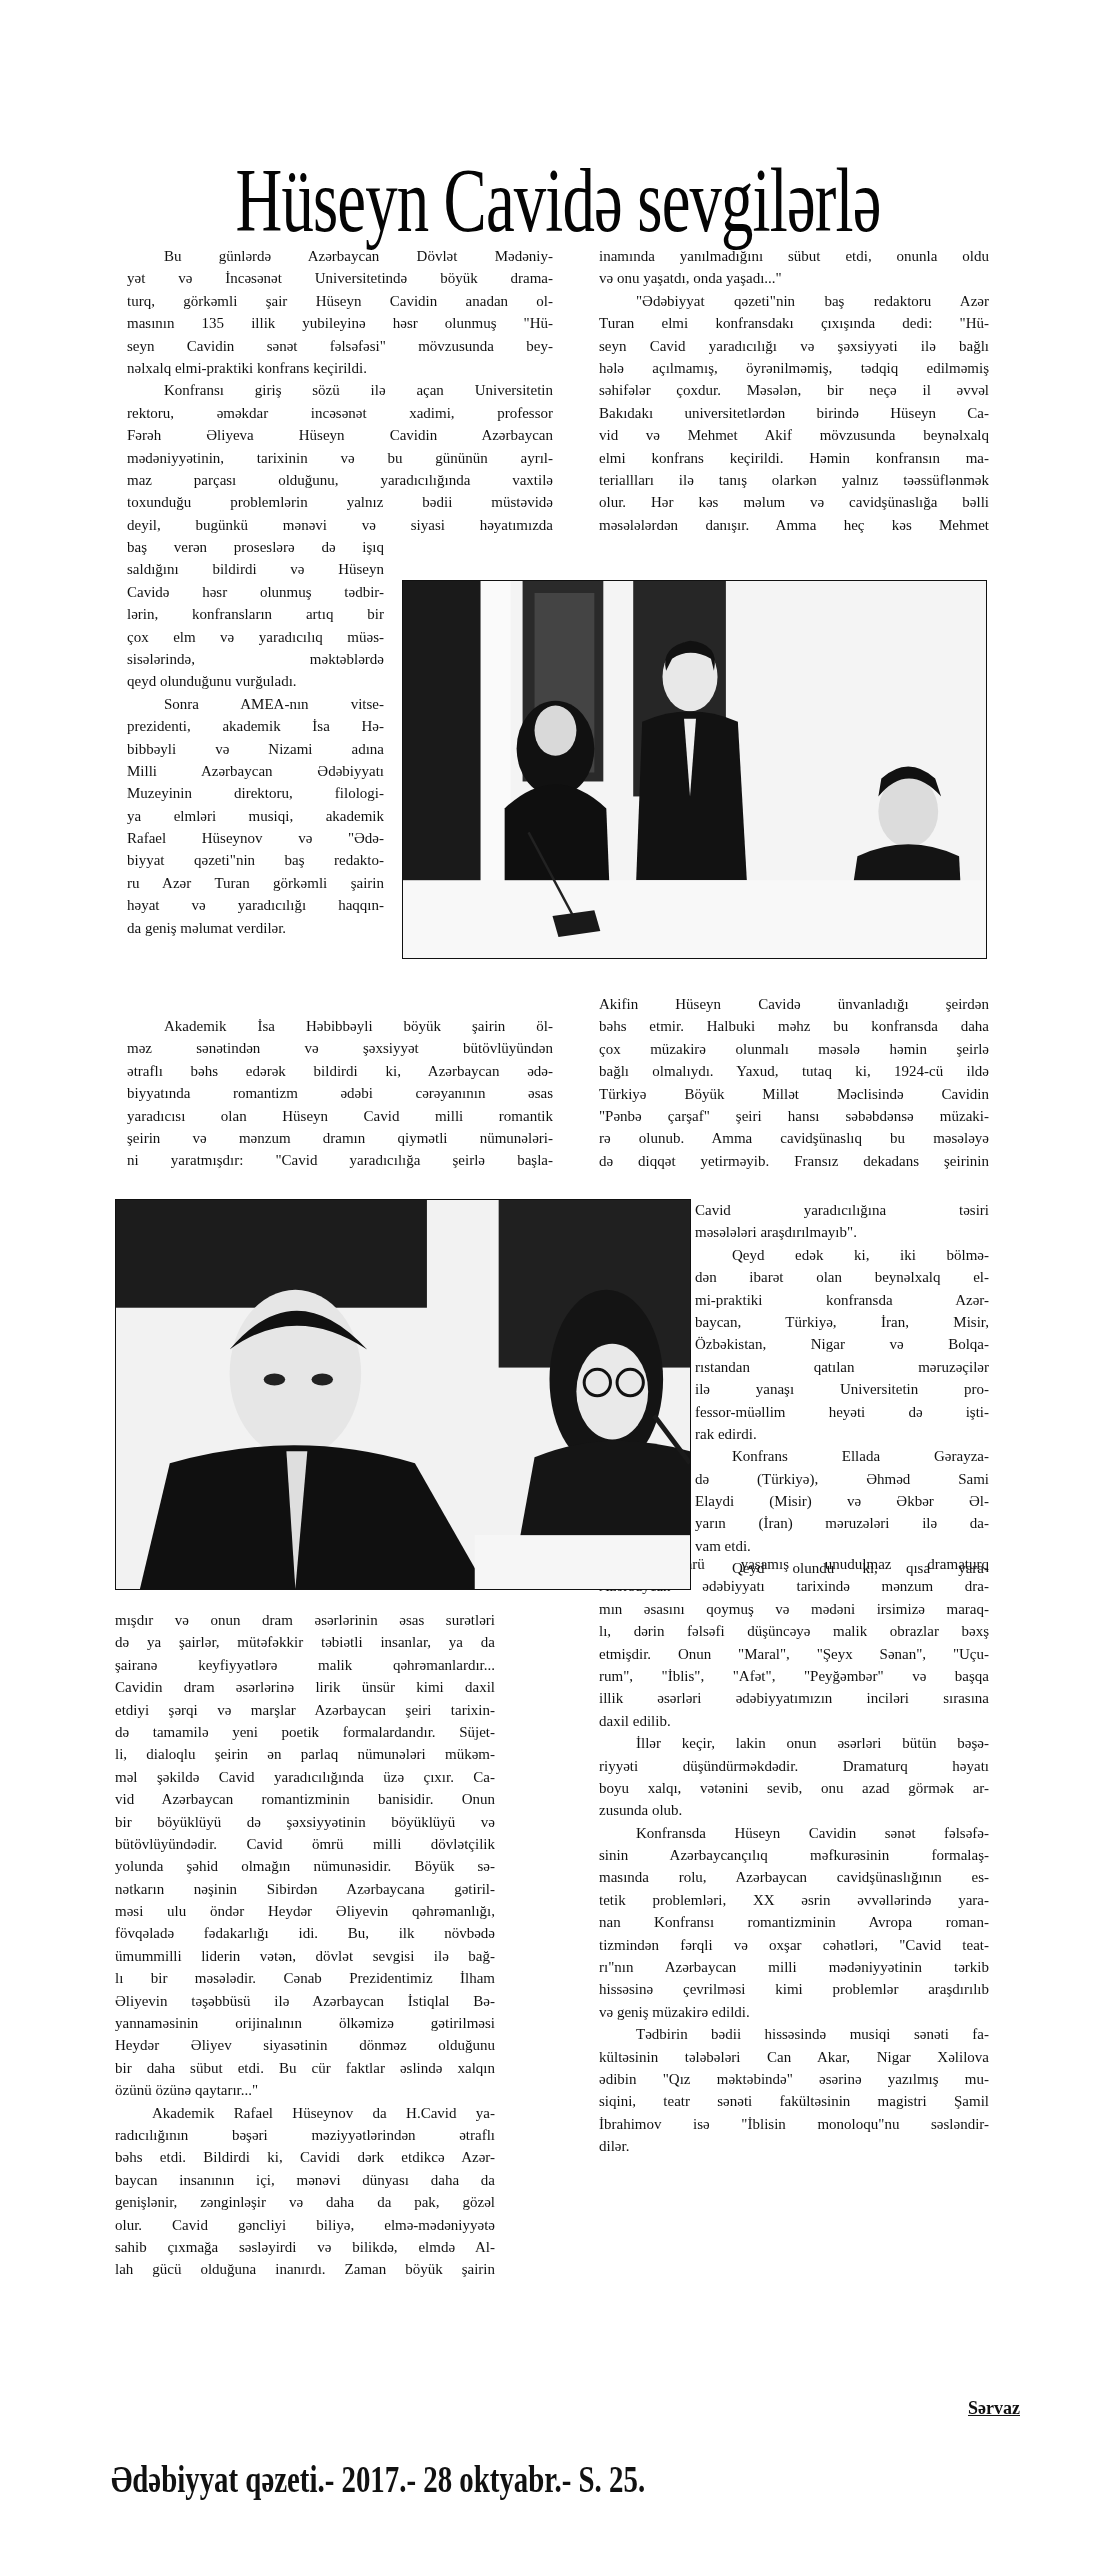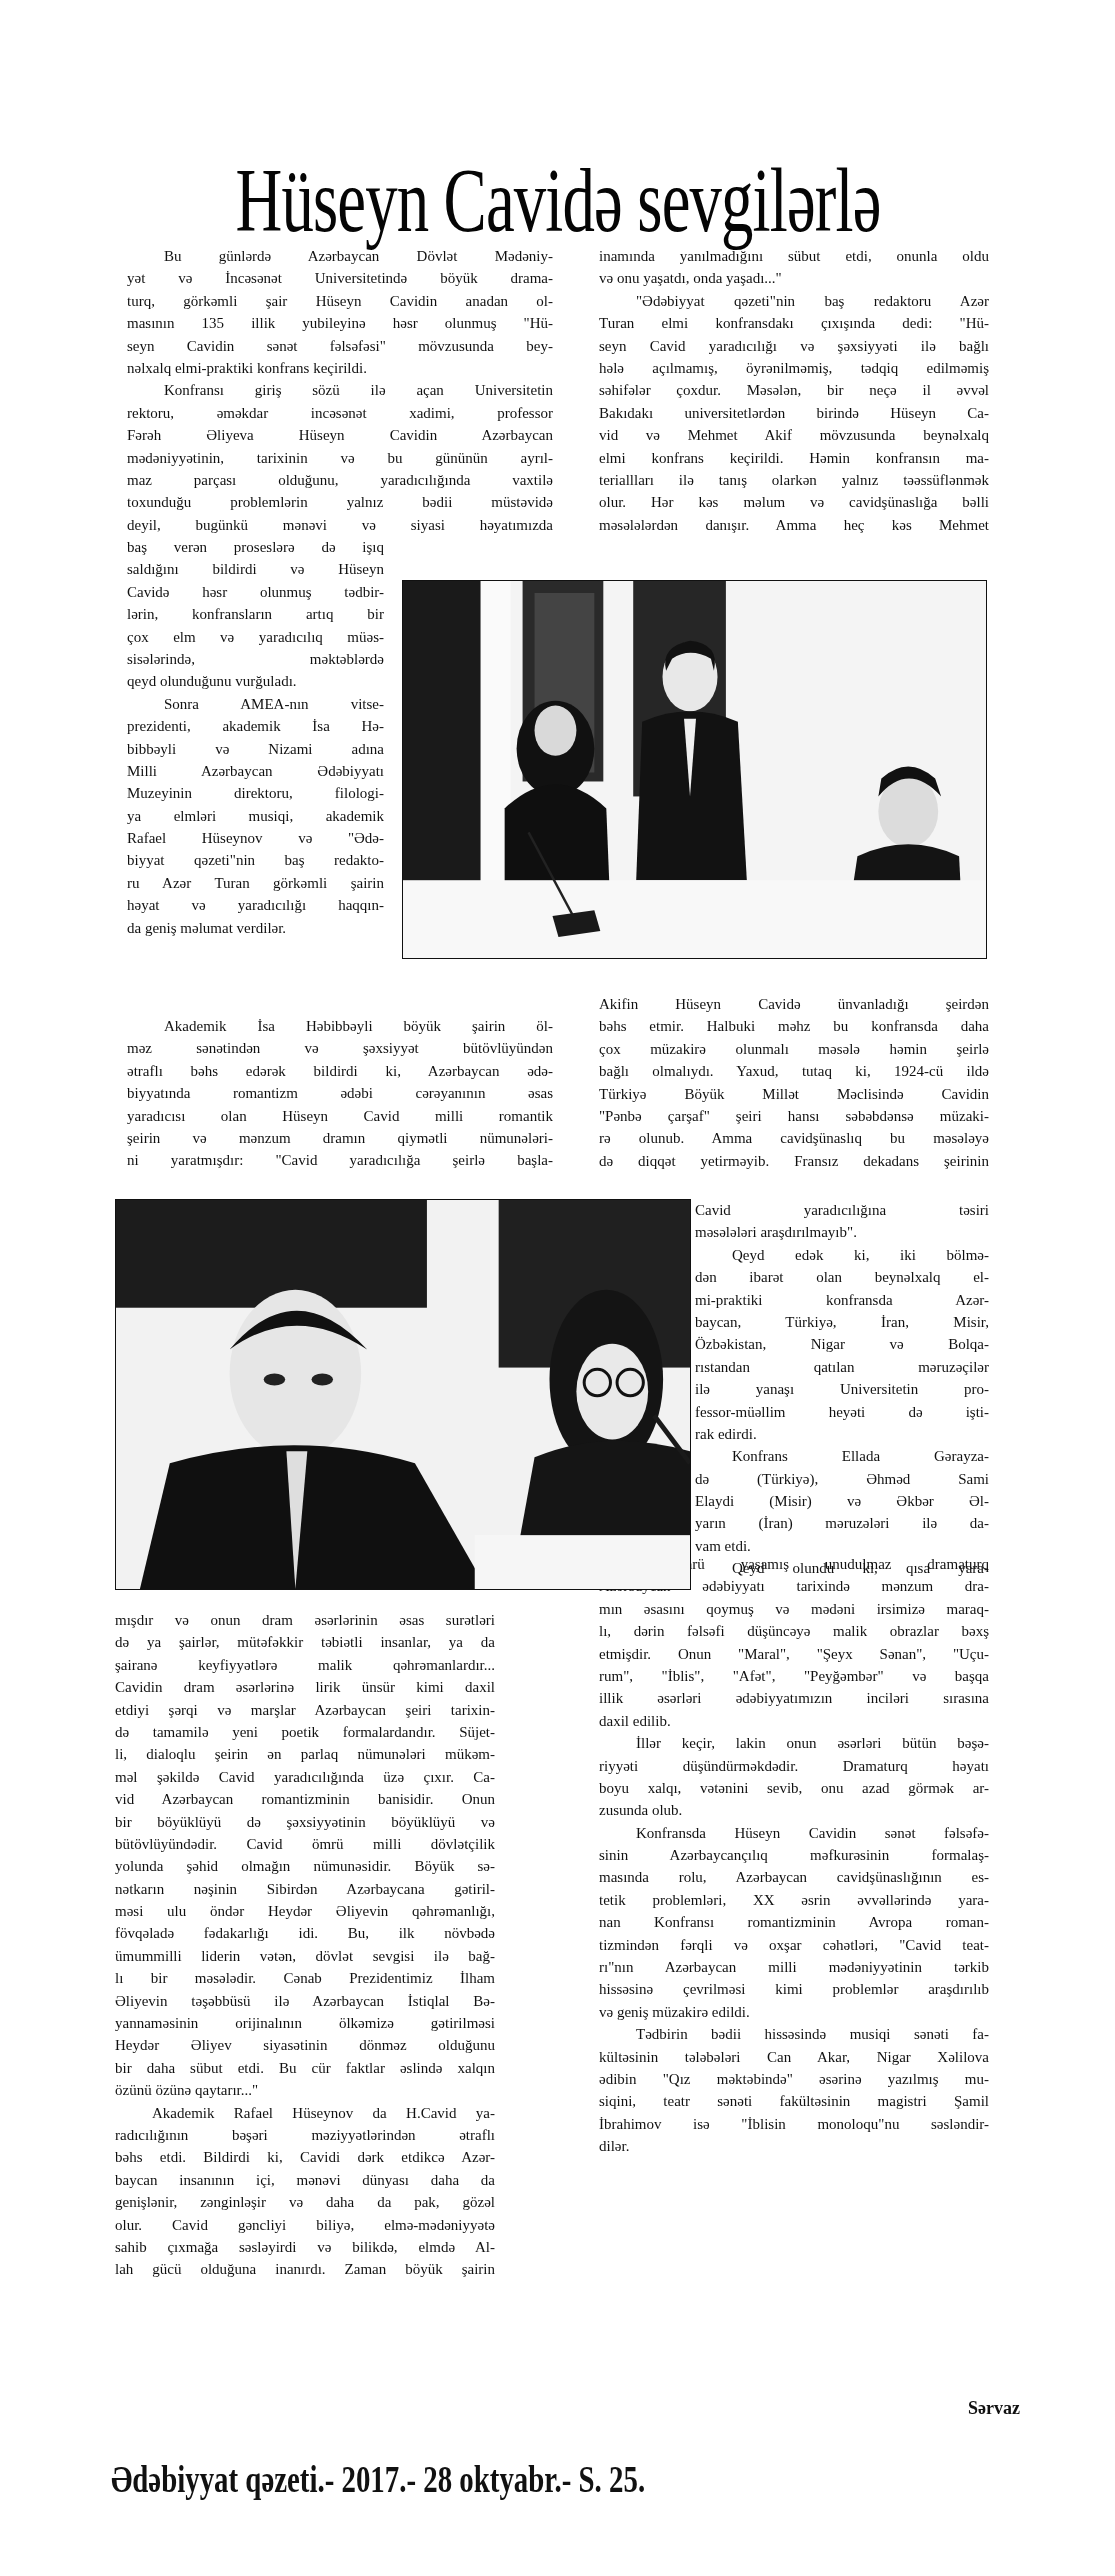--- a/index.html
+++ b/index.html
@@ -15,21 +15,21 @@
     color: #050505;
   }
   .col { position: absolute; font-size: 15px; line-height: 22.4px; text-align: justify; }
   .line { display: block; white-space: nowrap; height: 22.4px; overflow: hidden; }
   .line.j { text-align: justify; text-align-last: justify; }
   .line.ind { padding-left: 37px; }
 
   .photo { position: absolute; border: 1.8px solid #111; overflow: hidden; background: #e8e8e8; }
   .photo svg { display: block; width: 100%; height: 100%; }
 
-  .signature { position: absolute; right: 96px; top: 2398px; font-size: 18px; font-weight: bold; }
+  .signature { position: absolute; right: 96px; top: 2398px; font-size: 18px; font-weight: bold; text-decoration: underline; }
   .footer {
     position: absolute; left: 111px; top: 2458px; font-family: "Liberation Serif", serif;
     font-size: 37px; font-weight: bold; white-space: nowrap;
     transform: scaleX(0.78); transform-origin: left top;
   }
 </style>
 </head>
 <body>
 
 <h1 class="headline">Hüseyn Cavidə sevgilərlə</h1>

